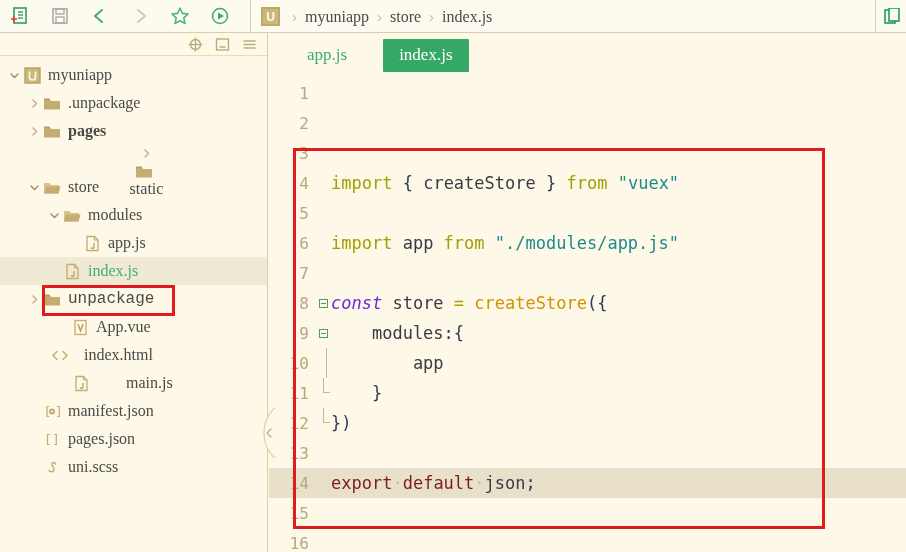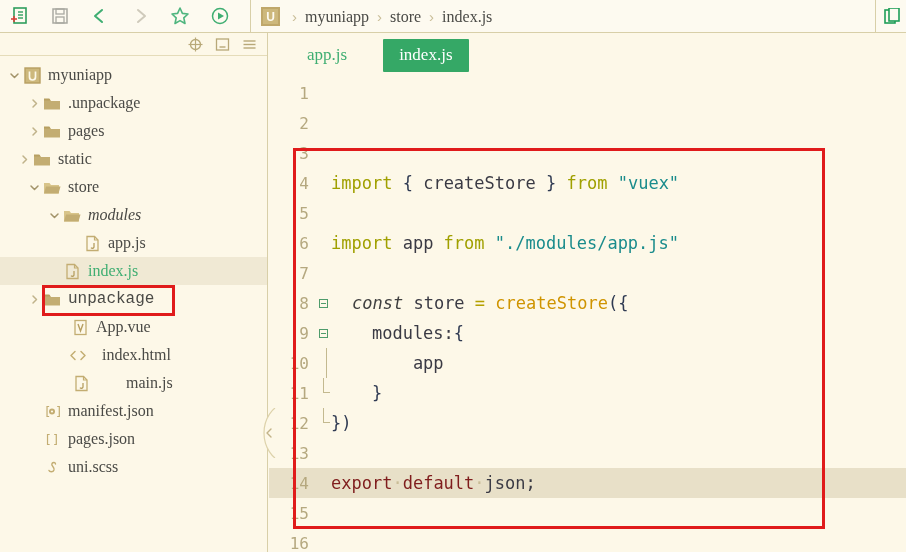--- a/index.html
+++ b/index.html
@@ -235,21 +235,21 @@
     margin-left: 7px;
     margin-top: -15px;
   }
   .code {
     white-space: pre;
     line-height: 1;
     letter-spacing: 0px;
   }
   
   .kw-import { color: #a0a000; }
-  .kw-const  { color: #404040; font-style: italic; margin-left: 21px; }
+  .kw-const  { color: #6d28d9; font-style: italic; }
   .kw-export { color: #7f1d1d; }
   .ident     { color: #3a3a44; }
   .fn        { color: #cf9400; }
   .str       { color: #1a8c8c; }
   .punc      { color: #2f3a52; }
   .op        { color: #b5a000; }
   .dot       { color: #c9bd97; }
 
   
   .redbox-code {
@@ -379,35 +379,35 @@
             </svg>
           </span>
           <span class="tw-icon">
             <svg width="18" height="15" viewBox="0 0 18 15">
               <path d="M1,3 L6.5,3 L8,5 L17,5 L17,13.5 L1,13.5 Z" fill="#c3ad72"></path>
               <path d="M1,2.5 L6.3,2.5 L7.6,4.6 L1,4.6 Z" fill="#b79f61"></path>
             </svg>
           </span>
           <span class="tlabel">.unpackage</span>
         </div>
-        <div class="trow" style="padding-left: 26px;">
+        <div class="trow" style="padding-left: 26px; font-weight: bold;">
           <span class="tw-arrow">
             <svg width="11" height="11" viewBox="0 0 11 11">
               <polyline points="4,2 7.5,5.5 4,9" fill="none" stroke="#c0b38a" stroke-width="1.5" stroke-linecap="round" stroke-linejoin="round"></polyline>
             </svg>
           </span>
           <span class="tw-icon">
             <svg width="18" height="15" viewBox="0 0 18 15">
               <path d="M1,3 L6.5,3 L8,5 L17,5 L17,13.5 L1,13.5 Z" fill="#c3ad72"></path>
               <path d="M1,2.5 L6.3,2.5 L7.6,4.6 L1,4.6 Z" fill="#b79f61"></path>
             </svg>
           </span>
           <span class="tlabel">pages</span>
         </div>
-        <div class="trow" style="padding-left: 16px;">
+        <div class="trow" style="padding-left: 26px; flex-direction: column;">
           <span class="tw-arrow">
             <svg width="11" height="11" viewBox="0 0 11 11">
               <polyline points="4,2 7.5,5.5 4,9" fill="none" stroke="#c0b38a" stroke-width="1.5" stroke-linecap="round" stroke-linejoin="round"></polyline>
             </svg>
           </span>
           <span class="tw-icon">
             <svg width="18" height="15" viewBox="0 0 18 15">
               <path d="M1,3 L6.5,3 L8,5 L17,5 L17,13.5 L1,13.5 Z" fill="#c3ad72"></path>
               <path d="M1,2.5 L6.3,2.5 L7.6,4.6 L1,4.6 Z" fill="#b79f61"></path>
             </svg>
@@ -421,21 +421,21 @@
             </svg>
           </span>
           <span class="tw-icon">
             <svg width="18" height="15" viewBox="0 0 18 15">
               <path d="M1,3 L6.5,3 L8,5 L16,5 L16,13.5 L1,13.5 Z" fill="#d8c489"></path>
               <path d="M3,6.5 L17.5,6.5 L15.5,13.5 L1,13.5 Z" fill="#c3ad72"></path>
             </svg>
           </span>
           <span class="tlabel">store</span>
         </div>
-        <div class="trow" style="padding-left: 46px; font-style: italic;">
+        <div class="trow" style="padding-left: 46px;">
           <span class="tw-arrow">
             <svg width="11" height="11" viewBox="0 0 11 11">
               <polyline points="2,4 5.5,7.5 9,4" fill="none" stroke="#a3946a" stroke-width="1.5" stroke-linecap="round" stroke-linejoin="round"></polyline>
             </svg>
           </span>
           <span class="tw-icon">
             <svg width="18" height="15" viewBox="0 0 18 15">
               <path d="M1,3 L6.5,3 L8,5 L16,5 L16,13.5 L1,13.5 Z" fill="#d8c489"></path>
               <path d="M3,6.5 L17.5,6.5 L15.5,13.5 L1,13.5 Z" fill="#c3ad72"></path>
             </svg>
@@ -481,21 +481,21 @@
         <div class="trow" style="padding-left: 26px; margin-left: 28px;">
           <span class="tw-arrow"></span>
           <span class="tw-icon">
             <svg width="15" height="17" viewBox="0 0 15 17">
               <rect x="2" y="1.5" width="11" height="14" fill="none" stroke="#c3ad72" stroke-width="1.3"></rect>
               <polyline points="5,5 7.5,12 10,5" fill="none" stroke="#b79f61" stroke-width="1.4"></polyline>
             </svg>
           </span>
           <span class="tlabel">App.vue</span>
         </div>
-        <div class="trow" style="padding-left: 44px; gap: 8px;">
+        <div class="trow" style="padding-left: 26px; gap: 8px;">
           <span class="tw-arrow"></span>
           <span class="tw-icon">
             <svg width="20" height="17" viewBox="0 0 20 17">
               <polyline points="7,4.5 3,8.5 7,12.5" fill="none" stroke="#c3ad72" stroke-width="1.5" stroke-linecap="round" stroke-linejoin="round"></polyline>
               <polyline points="13,4.5 17,8.5 13,12.5" fill="none" stroke="#c3ad72" stroke-width="1.5" stroke-linecap="round" stroke-linejoin="round"></polyline>
             </svg>
           </span>
           <span class="tlabel">index.html</span>
         </div>
         <div class="trow" style="padding-left: 26px; gap: 29px;">

